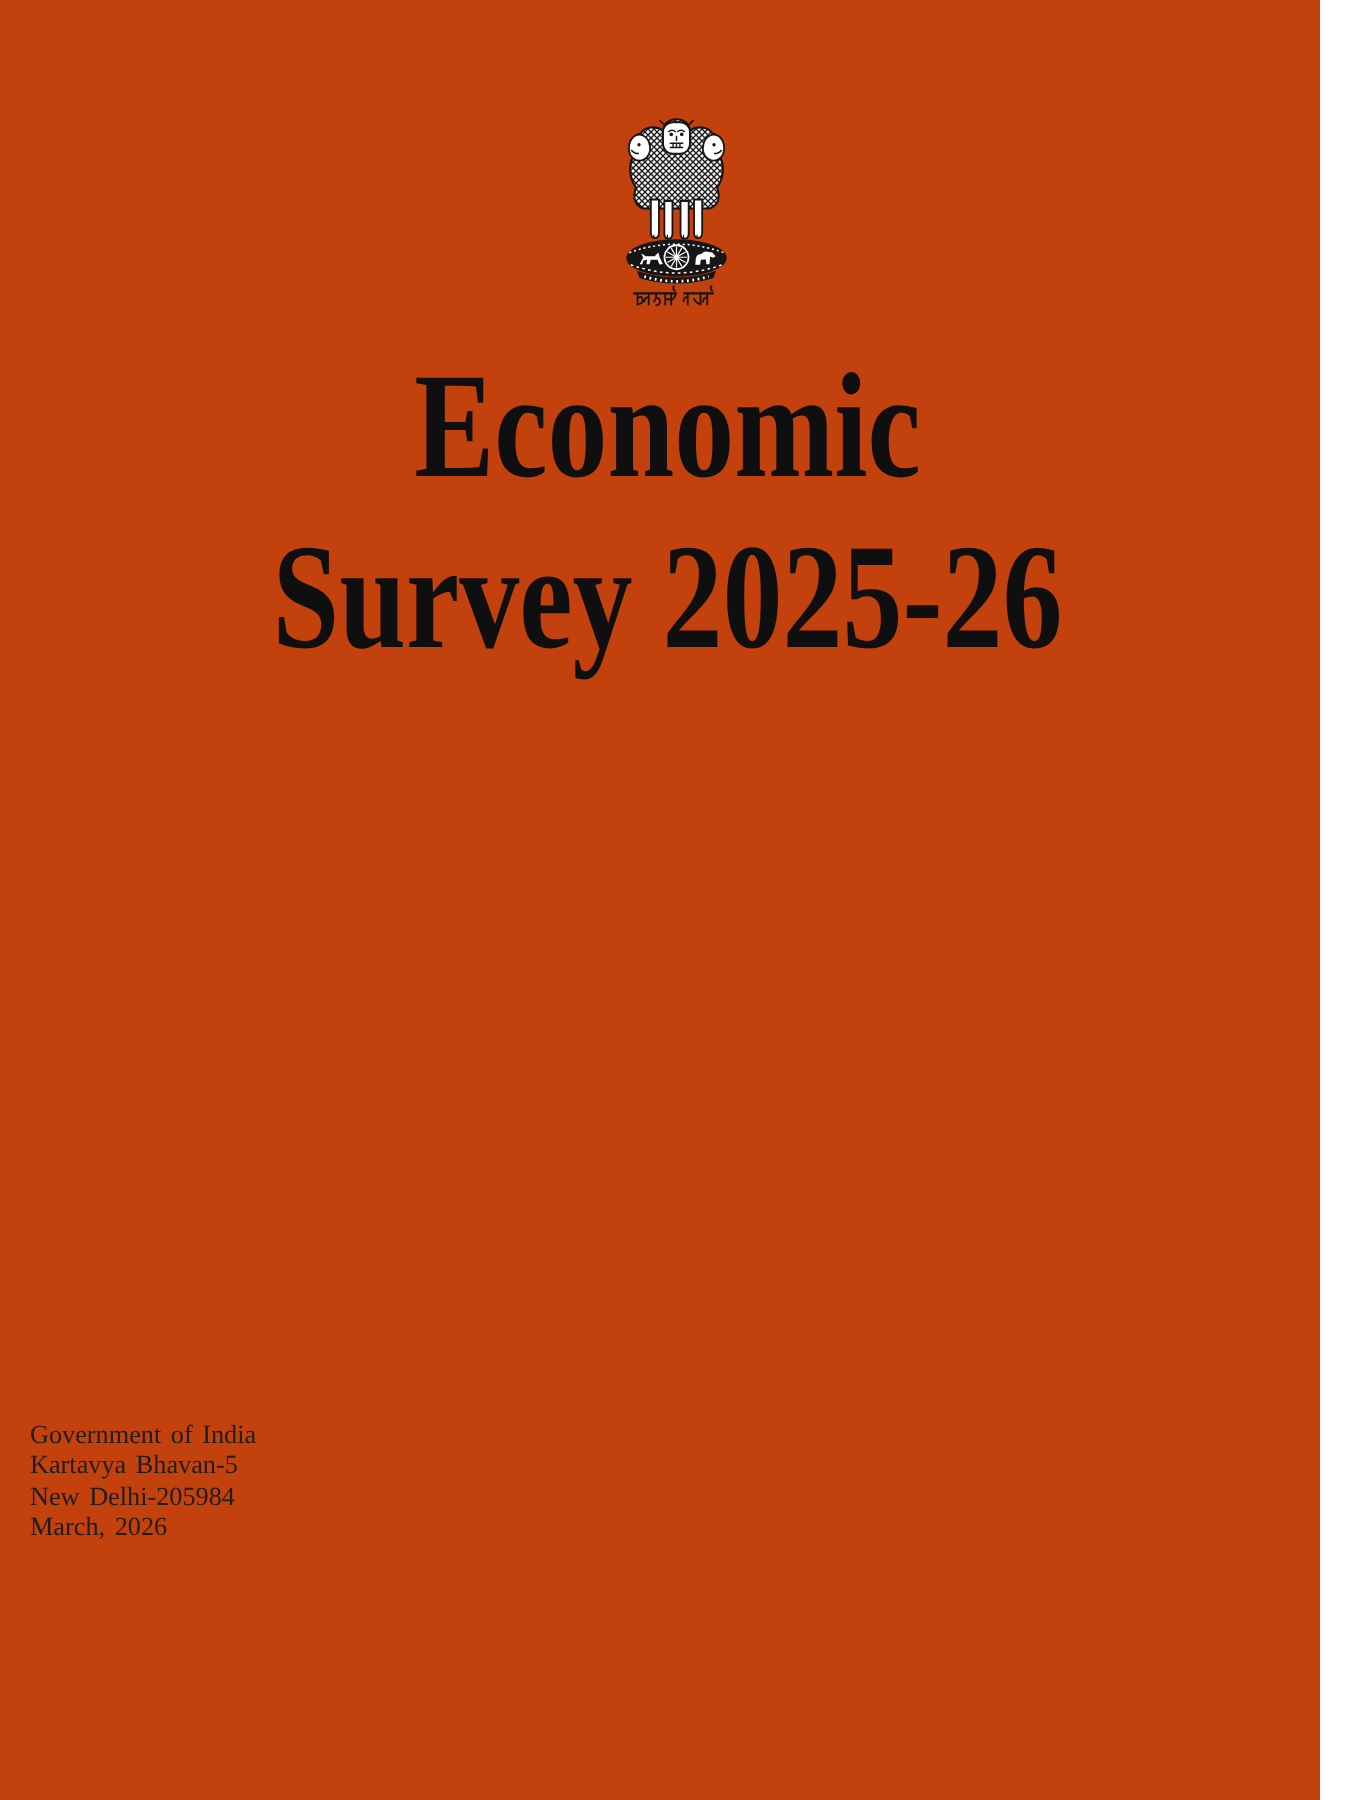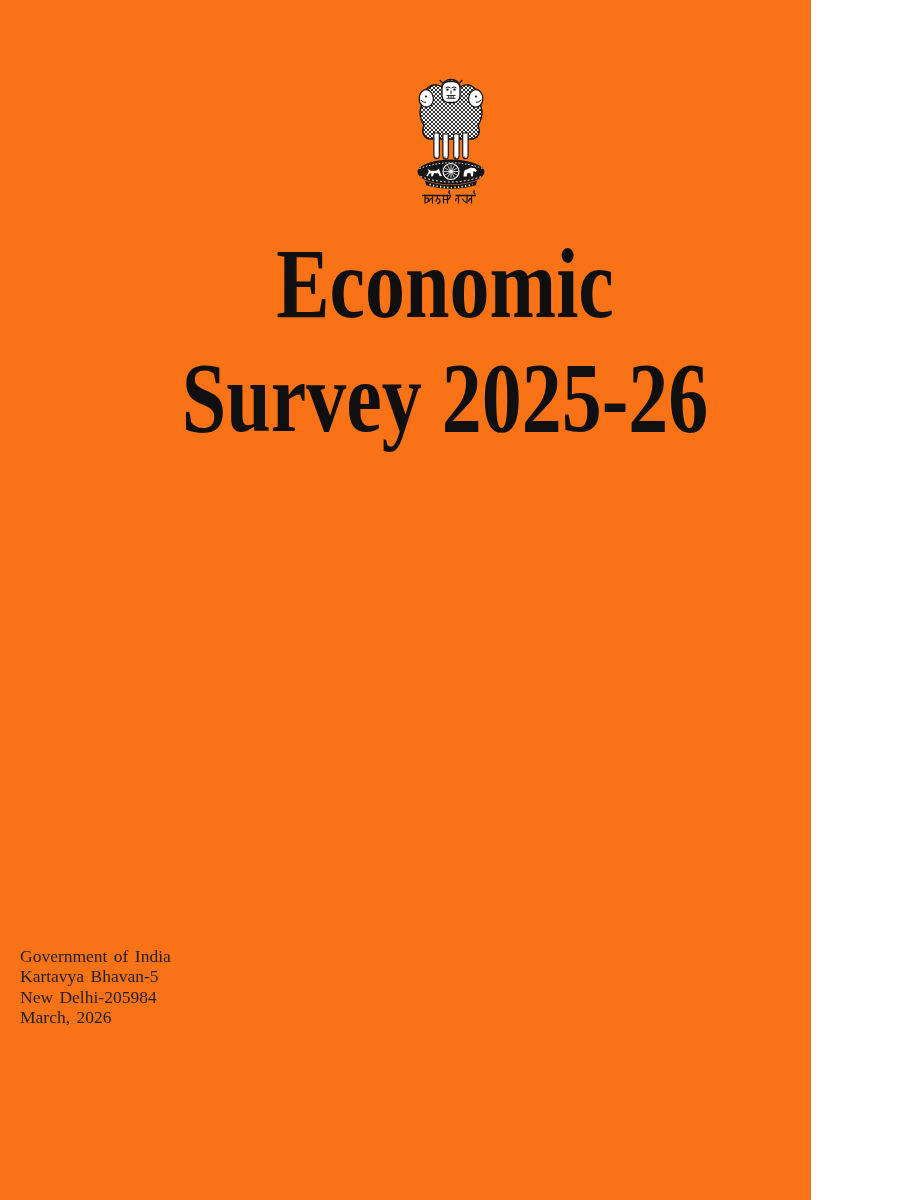--- a/index.html
+++ b/index.html
@@ -1,20 +1,20 @@
 <!DOCTYPE html>
 <html><head>
 <meta charset="utf-8">
 <style>
   html, body { margin: 0; padding: 0; background: #ffffff; }
   .page {
     position: relative;
-    width: 811px;
+    width: 880px;
     height: 1200px;
-    background: #f97316;
+    background: #c2410c;
     overflow: hidden;
     font-family: "Liberation Serif", serif;
     color: #111111;
   }
 
   
   .emblem {
     position: absolute;
     left: 406px;
     top: 76px;

